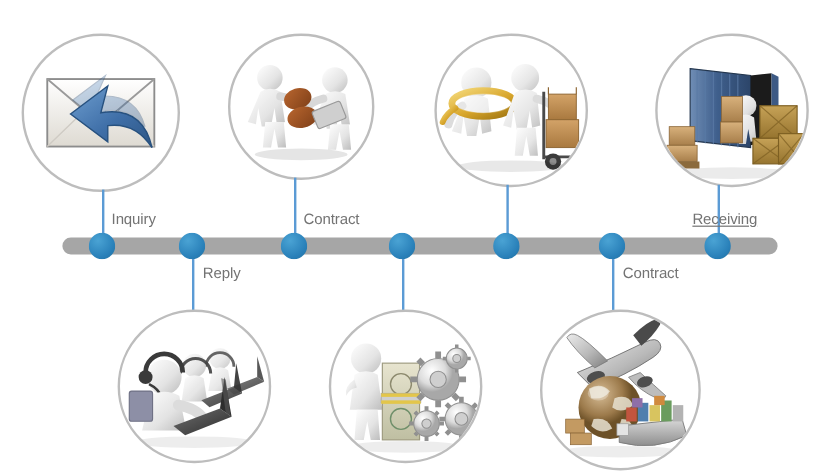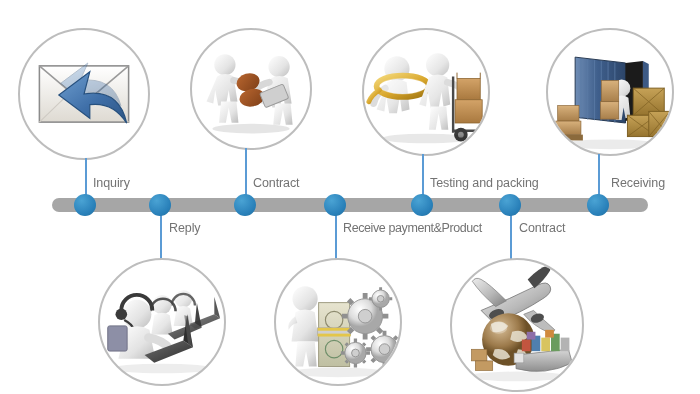--- a/index.html
+++ b/index.html
@@ -230,25 +230,23 @@
   <div class="node" style="left:74px;  top:194px;"></div>
   <div class="node" style="left:149px; top:194px;"></div>
   <div class="node" style="left:234px; top:194px;"></div>
   <div class="node" style="left:324px; top:194px;"></div>
   <div class="node" style="left:411px; top:194px;"></div>
   <div class="node" style="left:499px; top:194px;"></div>
   <div class="node" style="left:587px; top:194px;"></div>
 
   <div class="label" style="left:93px;  top:176px;">Inquiry</div>
   <div class="label" style="left:253px; top:176px;">Contract</div>
-  <div class="label" style="left:430px; top:176px;">Testing and packing</div>
-  <div class="label" style="left:611px; top:176px;">Receiving</div>
+  <div class="label" style="left:577px; top:176px;text-decoration:underline;">Receiving</div>
 
   <div class="label" style="left:169px; top:221px;text-align:right;">Reply</div>
-  <div class="label tight" style="left:343px; top:221px;">Receive payment&amp;Product</div>
   <div class="label" style="left:519px; top:221px;">Contract</div>
 
   <div class="bubble" style="left:98px; top:258px; width:128px; height:128px;">
     <svg class="art" viewBox="0 0 128 128">
       <defs>
         <linearGradient id="bodyG4" x1="0" y1="0" x2="1" y2="1">
           <stop offset="0%" stop-color="#ffffff"></stop>
             <stop offset="60%" stop-color="#e3e3e3"></stop>
             <stop offset="100%" stop-color="#bcbcbc"></stop>
         </linearGradient>

